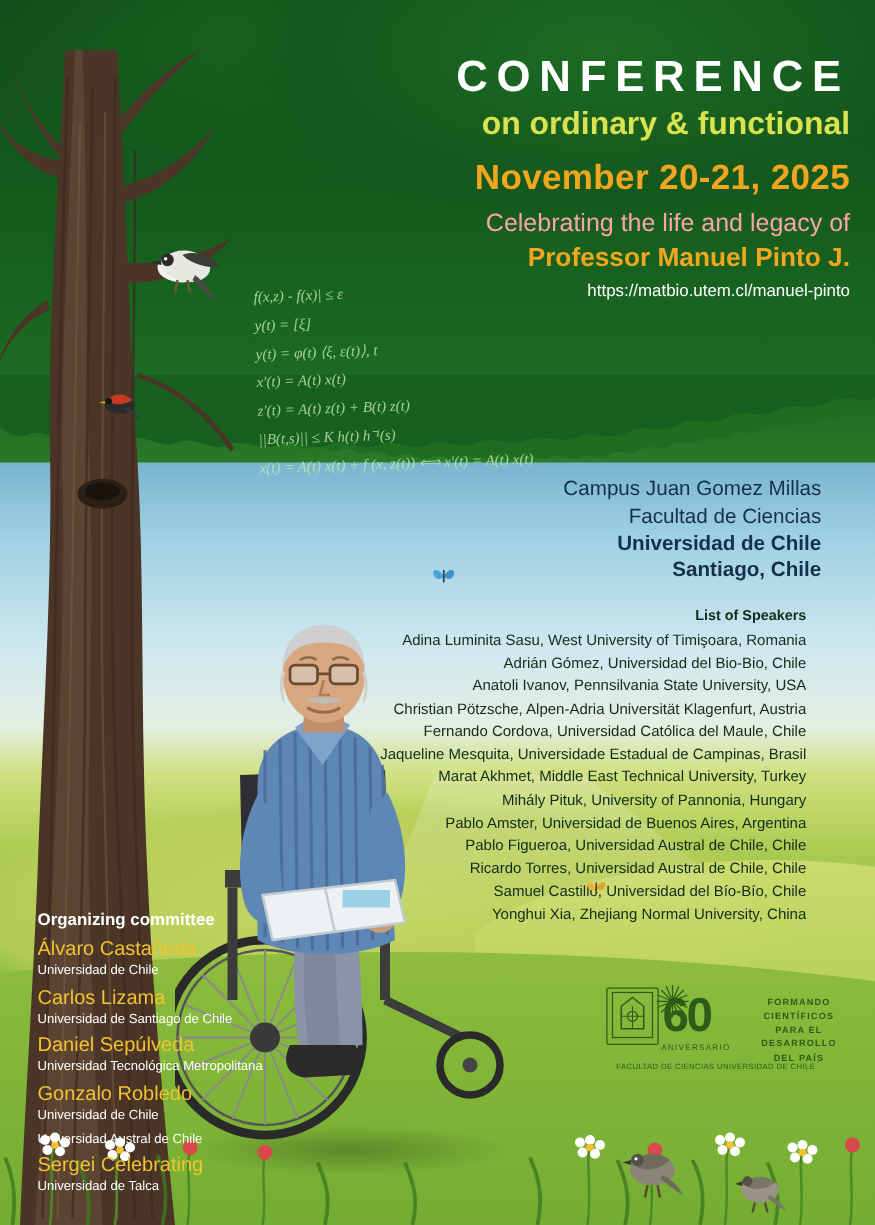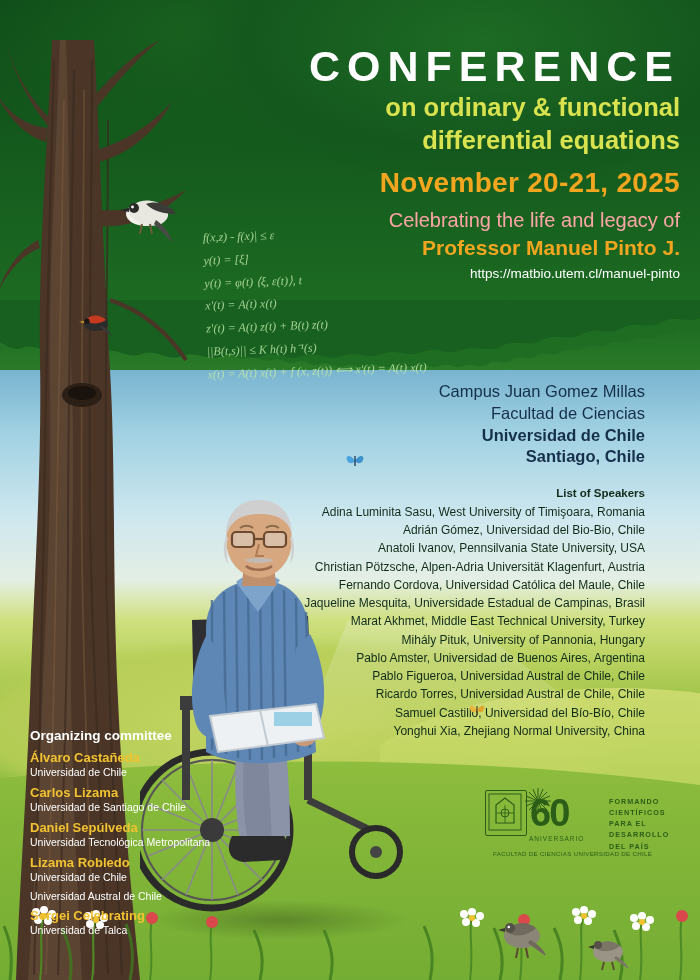--- a/index.html
+++ b/index.html
@@ -91,21 +91,21 @@
   }
 
   
   .title-block {
     position: absolute;
     left: 230px; top: 44px; width: 450px;
     text-align: right;
     color: #ffffff;
   }
   .t-conference {
-    font-size: 43px;
+    font-size: 35px;
     font-weight: bold;
     letter-spacing: 7px;
     line-height: 1.05;
     color: #ffffff;
   }
   .t-sub1 {
     margin-top: 3px;
     font-size: 25.5px;
     font-weight: bold;
     color: #d9e24f;
@@ -130,21 +130,21 @@
     color: #f2a61f;
   }
   .t-url {
     margin-top: 6px;
     font-size: 13.5px;
     color: #ffffff;
   }
 
   .venue {
     position: absolute;
-    left: 300px; top: 381px; width: 345px;
+    left: 312px; top: 381px; width: 345px;
     text-align: right;
     color: #15304a;
     line-height: 1.32;
   }
   .venue .l1 { font-size: 16.5px; }
   .venue .l2 { font-size: 16.5px; }
   .venue .l3 { font-size: 16.5px; font-weight: bold; }
   .venue .l4 { font-size: 16.5px; font-weight: bold; }
 
   .speakers {
@@ -169,22 +169,22 @@
     left: 30px; top: 728px; width: 240px;
     color: #ffffff;
   }
   .committee h4 {
     margin: 0 0 7px 0;
     font-size: 13.5px;
     font-weight: bold;
     color: #ffffff;
   }
   .committee .name {
-    font-size: 13px;
-    font-weight: bold;
+    font-size: 16px;
+    font-weight: normal;
     color: #f2c230;
     line-height: 1.25;
   }
   .committee .aff {
     font-size: 10.5px;
     color: #ffffff;
     line-height: 1.3;
     margin-bottom: 5px;
   }
 
@@ -201,20 +201,21 @@
     transform: rotate(-2deg);
     pointer-events: none;
   }
   .equations div { white-space: nowrap; }
 
   
   .logos {
     position: absolute;
     left: 485px; top: 790px; width: 200px; height: 90px;
     color: #1a3a12;
+    text-align: center;
   }
   .logo-anniv {
     position: absolute; left: 45px; top: 2px;
     font-size: 38px; font-weight: bold; color: #2c5d18;
     letter-spacing: -2px;
   }
   .logo-anniv-sub {
     position: absolute; left: 44px; top: 45px;
     font-size: 6.5px; color: #2c5d18; letter-spacing: 1px;
   }
@@ -338,21 +339,20 @@
     <div>y(t) = φ(t) ⟨ξ, ε(t)⟩, t</div>
     <div>x'(t) = A(t) x(t)</div>
     <div>z'(t) = A(t) z(t) + B(t) z(t)</div>
     <div>||B(t,s)|| ≤ K h(t) h⁻¹(s)</div>
     <div>x(t) = A(t) x(t) + f (x, z(t)) ⟺ x'(t) = A(t) x(t)</div>
   </div>
 
   <div class="title-block">
     <div class="t-conference">CONFERENCE</div>
     <div class="t-sub1">on ordinary &amp; functional</div>
-    <div class="t-sub1">differential equations</div>
     <div class="t-date">November 20-21, 2025</div>
     <div class="t-celebrating">Celebrating the life and legacy of</div>
     <div class="t-professor">Professor Manuel Pinto J.</div>
     <div class="t-url">https://matbio.utem.cl/manuel-pinto</div>
   </div>
 
   <div class="venue">
     <div class="l1">Campus Juan Gomez Millas</div>
     <div class="l2">Facultad de Ciencias</div>
     <div class="l3">Universidad de Chile</div>
@@ -568,21 +568,21 @@
     </div>
     <div>
       <div class="name">Carlos Lizama</div>
       <div class="aff">Universidad de Santiago de Chile</div>
     </div>
     <div>
       <div class="name">Daniel Sepúlveda</div>
       <div class="aff">Universidad Tecnológica Metropolitana</div>
     </div>
     <div>
-      <div class="name">Lizama Robledo</div>
+      <div class="name">Gonzalo Robledo</div>
       <div class="aff">Universidad de Chile</div>
     </div>
     <div>
       <div class="aff">Universidad Austral de Chile</div>
     </div>
     <div>
       <div class="name">Sergei Celebrating</div>
       <div class="aff">Universidad de Talca</div>
     </div>
   </div>

